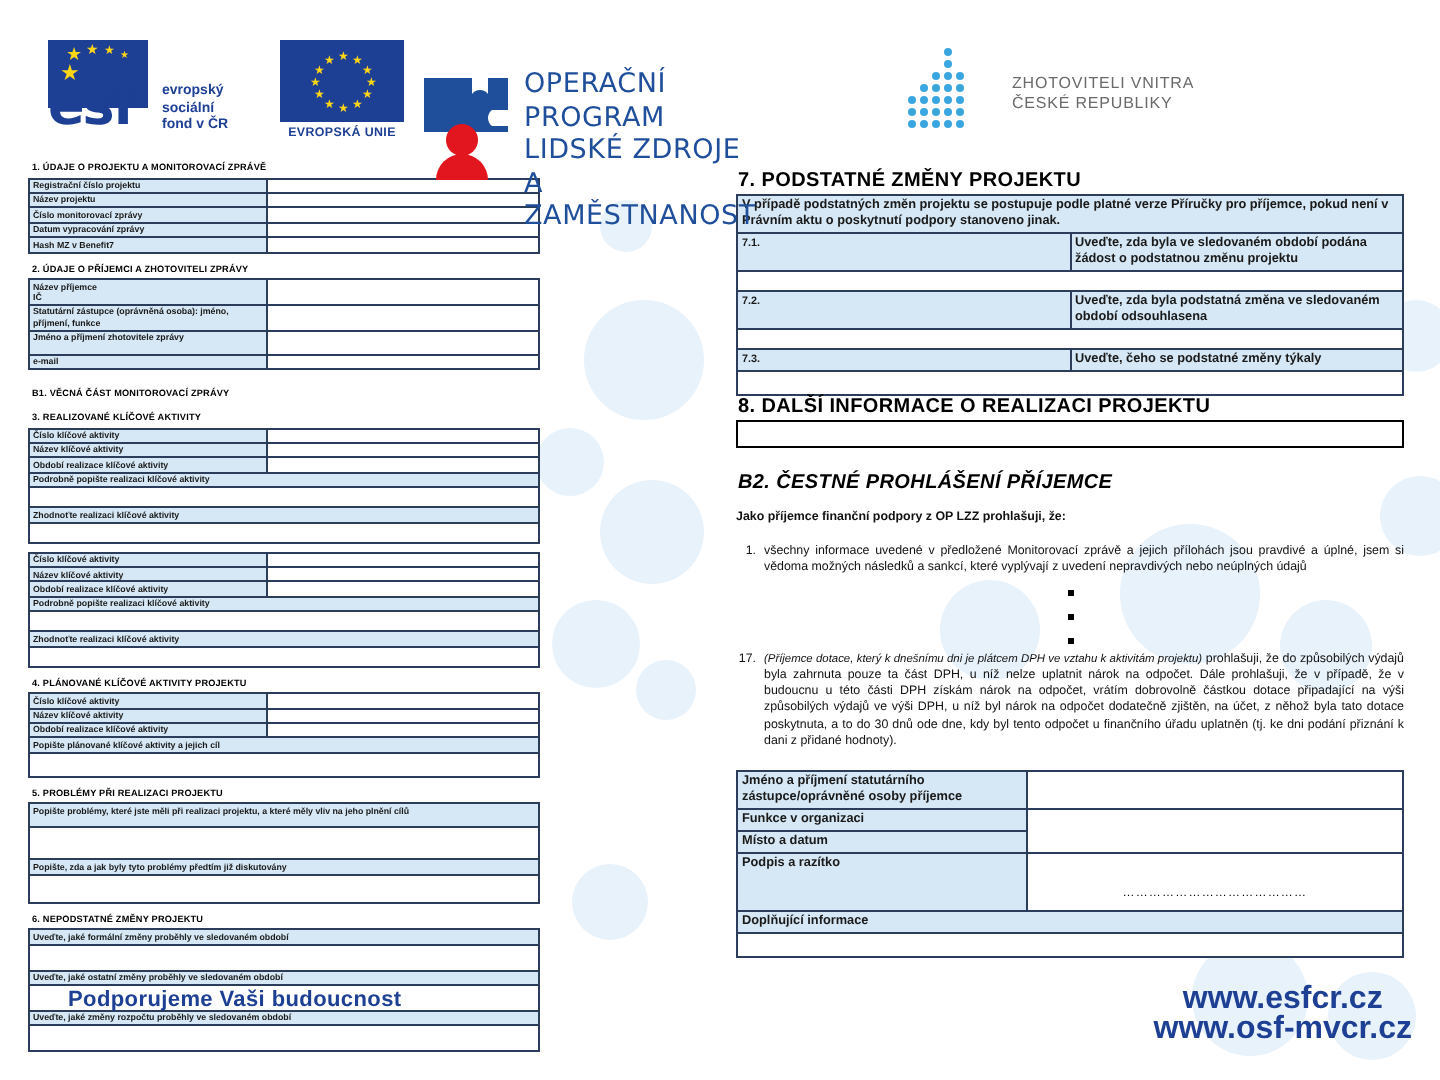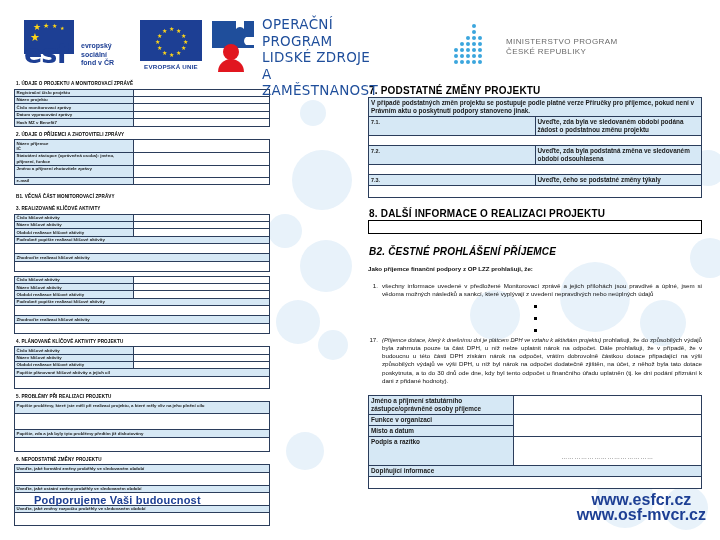--- a/index.html
+++ b/index.html
@@ -23,21 +23,21 @@
   .esf-flag{position:absolute;left:0;top:0;width:50px;height:34px;background:#1d3f94;}
   .esf-flag .st{position:absolute;color:#ffd617;font-size:7px;line-height:7px;}
   .esf-big{position:absolute;left:0;top:20px;font-size:27px;line-height:27px;font-weight:bold;color:#1d3f94;letter-spacing:-1px;font-family:"DejaVu Sans",sans-serif;}
   .esf-side{position:absolute;left:57px;top:22px;font-size:7px;line-height:8.5px;color:#1d3f94;font-weight:600;}
 
   .eu-logo{position:absolute;left:140px;top:12px;width:62px;height:52px;}
   .eu-flag{position:absolute;left:0;top:0;width:62px;height:41px;background:#1d3f94;}
   .eu-star{position:absolute;color:#ffd617;font-size:6px;line-height:6px;}
   .eu-cap{position:absolute;left:0;top:43px;width:62px;text-align:center;font-size:6.2px;color:#1d3f94;font-weight:600;letter-spacing:.2px;}
 
-  .op-logo{position:absolute;left:210px;top:6px;width:180px;height:60px;}
+  .op-logo{position:absolute;left:210px;top:24px;width:180px;height:60px;}
   .puzzle{position:absolute;left:0;top:4px;width:46px;height:54px;}
   .op-text{position:absolute;left:52px;top:2px;color:#1f4e9b;font-size:13.5px;line-height:16.5px;letter-spacing:.3px;font-family:"DejaVu Sans",sans-serif;}
 
   .mv-logo{position:absolute;left:452px;top:16px;width:200px;height:50px;}
   .mv-dots{position:absolute;left:0;top:0;width:46px;height:44px;}
   .mv-dot{position:absolute;width:4px;height:4px;border-radius:50%;background:#3ba6dd;}
   .mv-text{position:absolute;left:54px;top:13px;color:#6a6a6a;font-size:8px;line-height:10px;letter-spacing:.4px;}
 
   
   .panel{position:absolute;background:transparent;z-index:2;}
@@ -168,21 +168,21 @@
         <div class="mv-dot" style="left:14px;top:30px;"></div>
         <div class="mv-dot" style="left:20px;top:30px;"></div>
         <div class="mv-dot" style="left:26px;top:30px;"></div>
         <div class="mv-dot" style="left:2px;top:36px;"></div>
         <div class="mv-dot" style="left:8px;top:36px;"></div>
         <div class="mv-dot" style="left:14px;top:36px;"></div>
         <div class="mv-dot" style="left:20px;top:36px;"></div>
         <div class="mv-dot" style="left:26px;top:36px;"></div>
       </div>
       <div class="mv-text">
-        <div>MINISTERSTVO PROGRAM</div>
+        <div>ZHOTOVITELI VNITRA</div>
         <div>ČESKÉ REPUBLIKY</div>
       </div>
     </div>
   </div>
 
   <div class="panel panel-left lp">
 
     <div class="sec-title">1. ÚDAJE O PROJEKTU A MONITOROVACÍ ZPRÁVĚ</div>
     <table class="ft outer">
       <tbody>
@@ -386,21 +386,21 @@
       <tr>
         <td class="lbl" style="font-size:5.4px">7.3.</td>
         <td class="lbl" style="font-weight:bold">Uveďte, čeho se podstatné změny týkaly</td>
       </tr>
       <tr>
             <td class="blank" colspan="2" style="height:9px"></td>
           </tr>
     </tbody>
       </table>
 
-    <div class="sec-title" style="margin-top:11px">8. DALŠÍ INFORMACE O REALIZACI PROJEKTU</div>
+    <div class="sec-title" style="margin-top:1px">8. DALŠÍ INFORMACE O REALIZACI PROJEKTU</div>
     <div class="freebox"></div>
 
     <div class="sec-title ital" style="margin-top:13px;font-style:italic">B2. ČESTNÉ PROHLÁŠENÍ PŘÍJEMCE</div>
 
     <div class="para bold" style="margin-top:9px">Jako příjemce finanční podpory z OP LZZ prohlašuji, že:</div>
 
     <div class="para num" style="margin-top:9px">
       <span class="n">1.</span>
       <span>všechny informace uvedené v předložené Monitorovací zprávě a jejich přílohách jsou pravdivé a úplné, jsem si vědoma možných následků a sankcí, které vyplývají z uvedení nepravdivých nebo neúplných údajů</span>
     </div>

